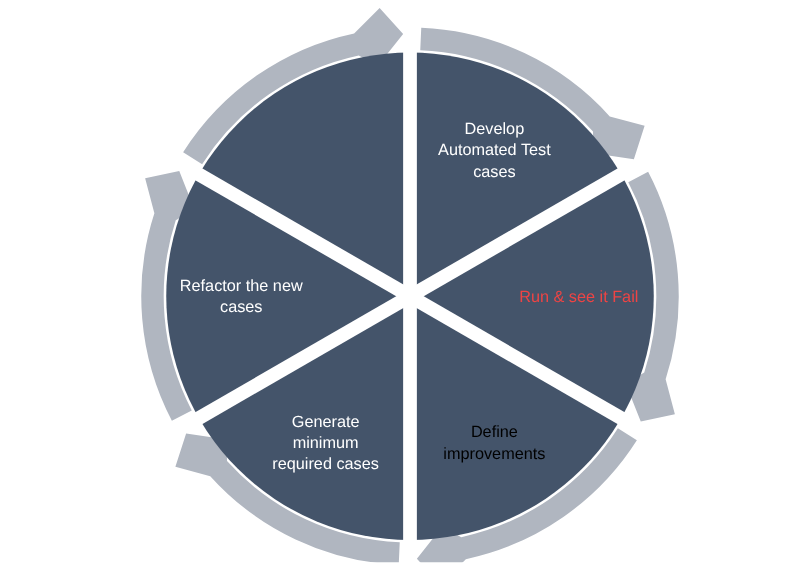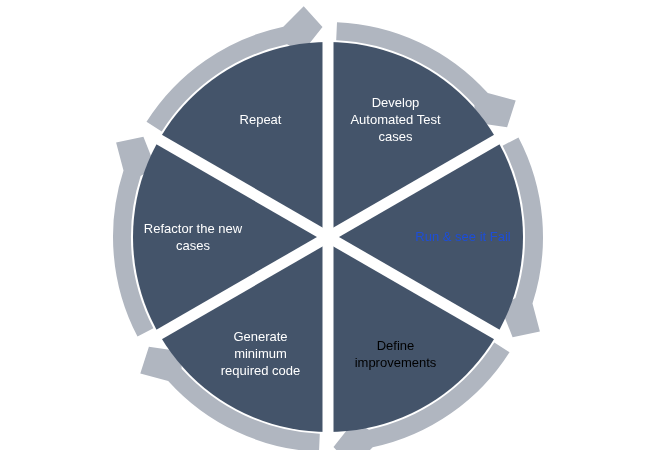--- a/index.html
+++ b/index.html
@@ -56,23 +56,22 @@
       <path d="M 146.5 121.8 A 215 215 0 0 1 283.3 26.7 L 303.7 6.3 L 322.5 27.1 L 302.1 52.8 L 287.0 44.3 A 197 197 0 0 0 161.7 131.4 Z" fill="#B0B6C0"></path>
       <circle cx="328" cy="237" r="195" fill="#44546A"></circle>
       <line x1="328.0" y1="39.0" x2="328.0" y2="435.0" stroke="#FFFFFF" stroke-width="11"></line>
       <line x1="499.5" y1="138.0" x2="156.5" y2="336.0" stroke="#FFFFFF" stroke-width="11"></line>
       <line x1="499.5" y1="336.0" x2="156.5" y2="138.0" stroke="#FFFFFF" stroke-width="11"></line>
     </svg>
   <div class="labels-layer">
       <div class="slice-label" style="left: 395.5px; top: 120.087px; color: rgb(255, 255, 255);">Develop
 Automated Test
 cases</div>
-      <div class="slice-label" style="left: 463px; top: 237px; color: #1d4ed8;">Run &amp; see it Fail</div>
+      <div class="slice-label" style="left: 463px; top: 237px; color: #ef4444;">Run &amp; see it Fail</div>
       <div class="slice-label" style="left: 395.5px; top: 353.913px; color: #000000;">Define
 improvements</div>
       <div class="slice-label" style="left: 260.5px; top: 353.913px; color: rgb(255, 255, 255);">Generate
 minimum
-required code</div>
+required cases</div>
       <div class="slice-label" style="left: 193px; top: 237px; color: rgb(255, 255, 255);">Refactor the new
 cases</div>
-      <div class="slice-label" style="left: 260.5px; top: 120.087px; color: rgb(255, 255, 255);">Repeat</div>
     </div>
 </div>
 
 </body></html>

